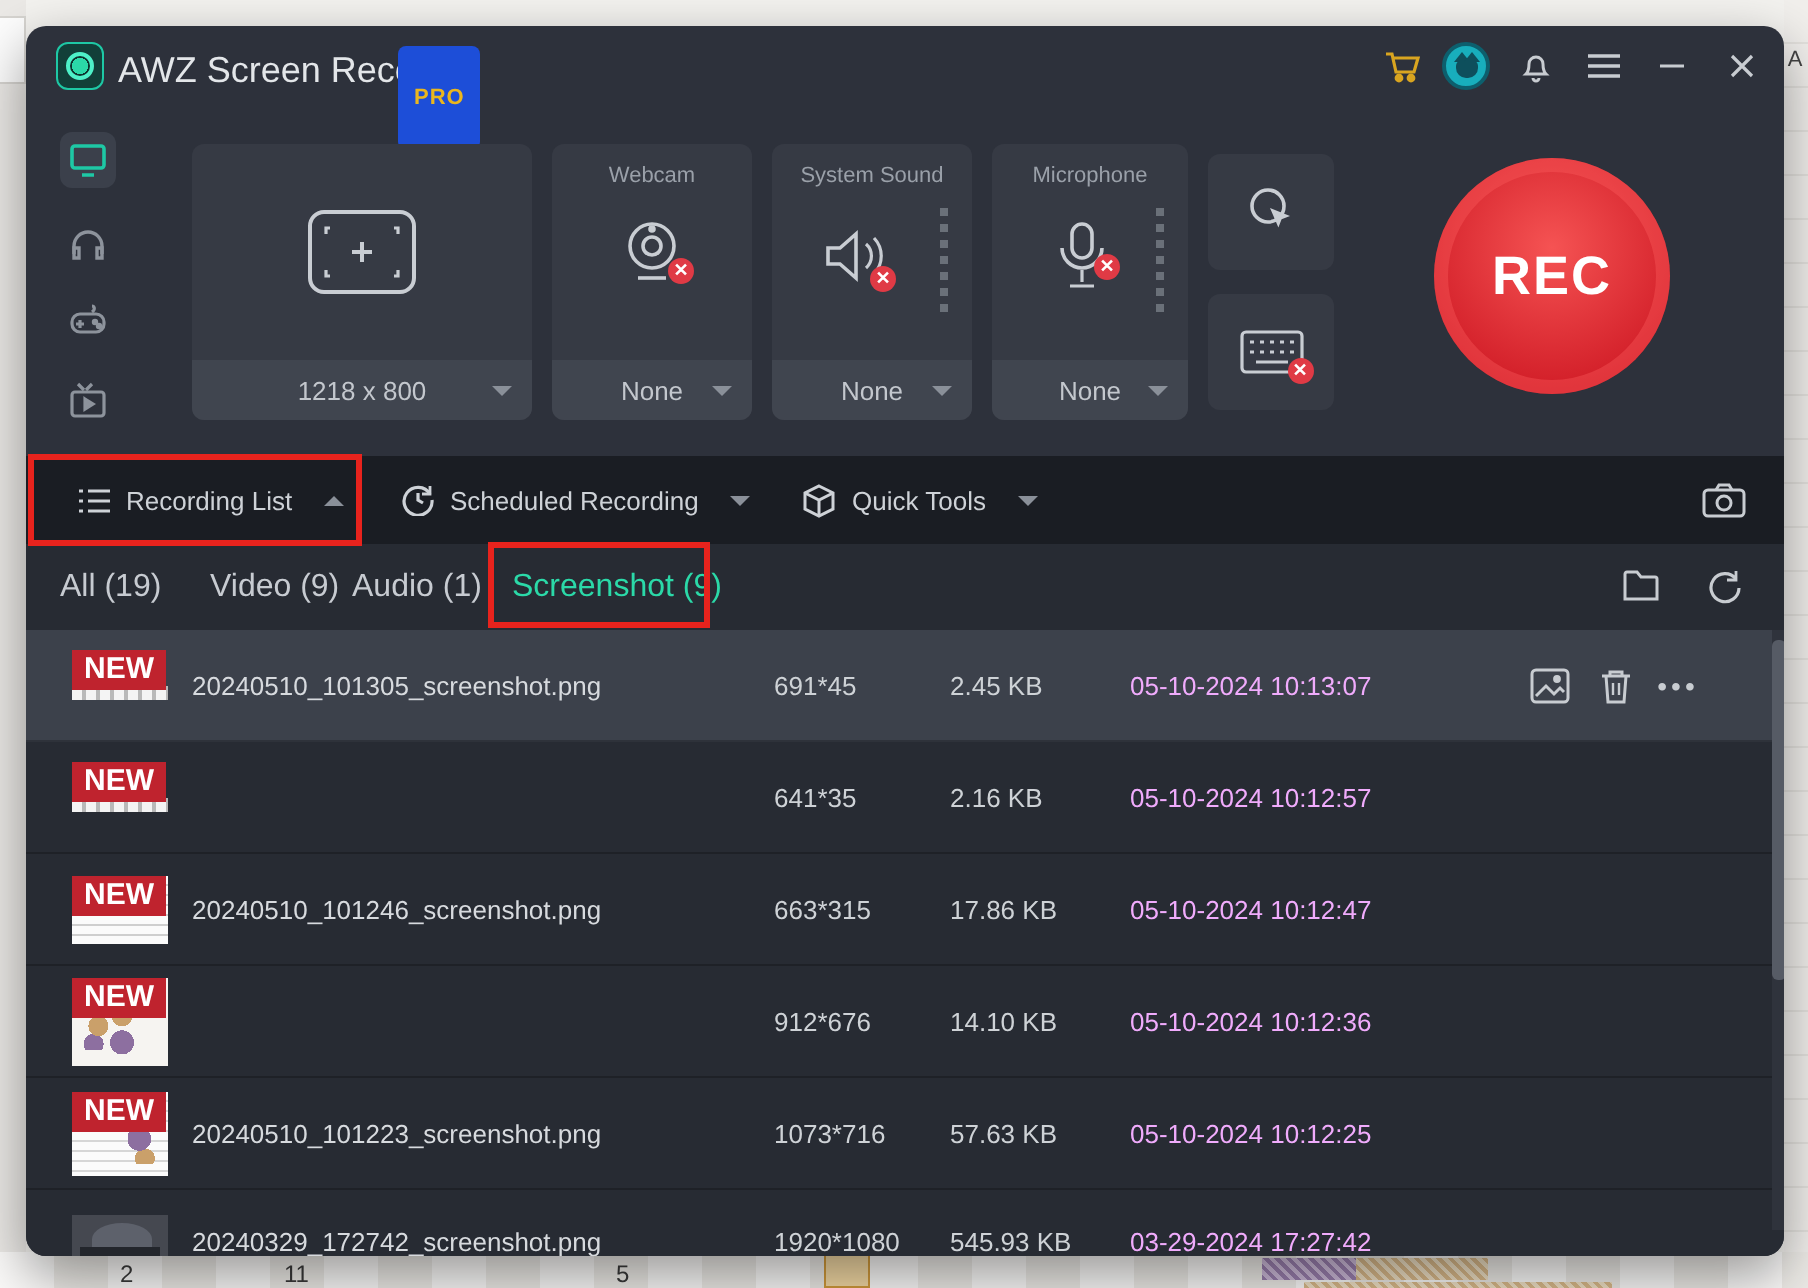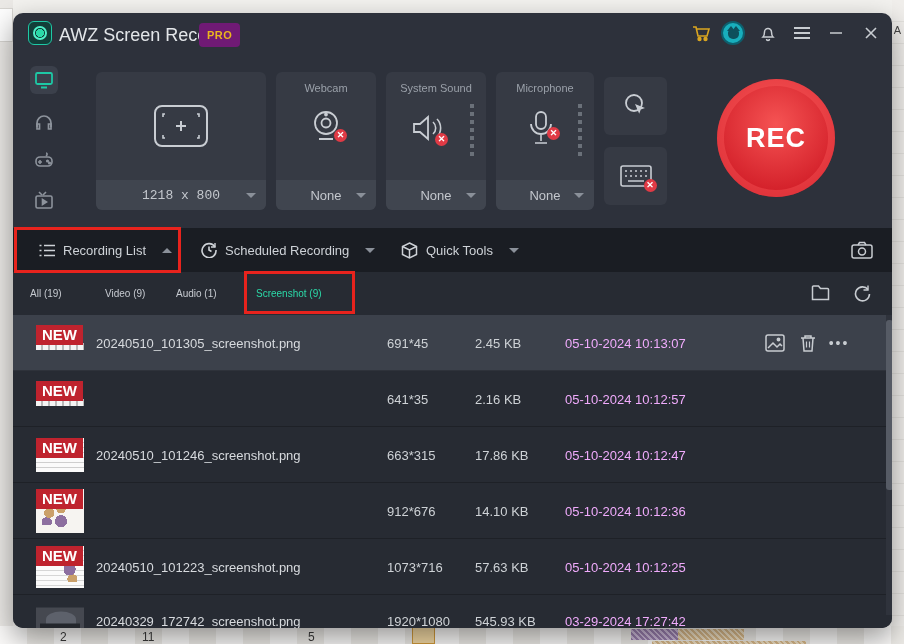--- a/index.html
+++ b/index.html
@@ -27,21 +27,21 @@
   
   .window { left:13px; top:13px; width:879px; height:615px; background:#2d313b;
     border-radius:10px; box-shadow:0 10px 28px rgba(0,0,0,.4); overflow:hidden; }
 
   
   .logo { left:15px; top:8px; width:24px; height:24px; border-radius:6px;
     background:radial-gradient(circle at 50% 50%, #123f39 0 100%); border:1px solid #1ec8a5; }
   .logo-ring { left:4px; top:4px; width:14px; height:14px; border:2px solid #4ef0c8; border-radius:50%;
     background:radial-gradient(circle,#2bd9a8 0 4px, #0d332e 4px); }
   .app-title { left:46px; top:12px; font-size:18px; color:#e3e6e9; }
-  .pro-badge { left:186px; top:10px; padding:6px 8px; background:#701a75; border-radius:4px;
+  .pro-badge { left:186px; top:10px; padding:20px 8px; background:#1d4ed8; border-radius:4px;
     font-size:11px; font-weight:bold; color:#eab61e; letter-spacing:.5px; }
   .tb-ic { top:7px; width:26px; height:26px; display:flex; align-items:center; justify-content:center; cursor:pointer; }
   .avatar { width:24px; height:24px; border-radius:50%; background:#18aebc; border:2px solid #0d5f6d;
     display:flex; align-items:center; justify-content:center; overflow:hidden; }
   .avatar-face { width:11px; height:9px; background:#0e4f5c; border-radius:3px 3px 5px 5px; margin-top:3px; position:relative; }
   .avatar-face:before, .avatar-face:after { content:""; position:absolute; top:-4px; border-left:4px solid transparent;
     border-right:4px solid transparent; border-bottom:5px solid #0e4f5c; }
   .avatar-face:before { left:-1px; } .avatar-face:after { right:-1px; }
 
   
@@ -68,21 +68,21 @@
     box-shadow:inset 0 0 0 7px rgba(255,96,96,.35); display:flex; align-items:center; justify-content:center; }
   .rec-txt { color:#fff; font-size:27px; font-weight:bold; letter-spacing:1px; }
 
   
   .navbar { left:0; top:215px; width:879px; height:44px; background:#1a1d23; }
   .nav-item { position:absolute; top:0; height:44px; display:flex; align-items:center; gap:8px;
     font-size:13px; color:#ced2d7; cursor:pointer; }
 
   
   .tabsrow { left:0; top:259px; width:879px; height:43px; background:#272b33; }
-  .tab { position:absolute; top:0; height:43px; display:flex; align-items:center; font-size:10px; color:#c7cbd1; cursor:pointer; }
+  .tab { position:absolute; top:0; height:43px; display:flex; align-items:center; font-size:16px; color:#c7cbd1; cursor:pointer; }
   .tab.active { color:#2bd9a8; }
   .round-ic { position:absolute; top:10px; width:22px; height:22px; display:flex; align-items:center; justify-content:center; cursor:pointer; }
 
   
   .list { left:0; top:302px; width:879px; height:313px; background:#272b33; }
   .frow { position:absolute; left:0; width:879px; height:56px; border-bottom:1px solid rgba(0,0,0,.22); cursor:pointer; }
   .frow.hover { background:#3c414b; }
   .fthumb { position:absolute; left:23px; top:50%; transform:translateY(-50%); width:48px; }
   .newbadge { position:absolute; left:0; top:0; z-index:2; background:#bf232e; color:#fff; font-size:15px;
     padding:1px 6px 2px; font-weight:bold; }
@@ -207,21 +207,21 @@
     </svg>
   </div>
   <div class="abs side-item" style="top:173px;">
     <svg width="20" height="19" viewBox="0 0 20 19" fill="none" stroke="#8d939c" stroke-width="1.6">
       <path d="M5 1 l3 3 M12 1 l-3 3"></path>
         <rect x="2" y="5" width="16" height="12" rx="1.5"></rect>
         <path d="M8.5 8.5 l4 2.5 -4 2.5 z" fill="#8d939c"></path>
     </svg>
   </div>
 
-  <div class="abs panel" style="left:83px; top:59px; width:170px; height:138px;font-family:Liberation Mono, monospace;">
+  <div class="abs panel" style="left:83px; top:59px; width:170px; height:138px;">
     <div class="abs" style="left:57px; top:32px;">
       <svg width="56" height="44" viewBox="0 0 56 44" fill="none" stroke="#c9cdd3" stroke-width="2">
         <rect x="2" y="2" width="52" height="40" rx="7"></rect>
         <path d="M12 10 h-2 v3 M44 10 h2 v3 M12 34 h-2 v-3 M44 34 h2 v-3" stroke-width="1.6"></path>
         <path d="M28 17 v10 M23 22 h10"></path>
       </svg>
     </div>
     <div class="panel-drop">
       <span>1218 x 800</span>
       <span class="caret-down" style="position:absolute; right:10px;"></span>

